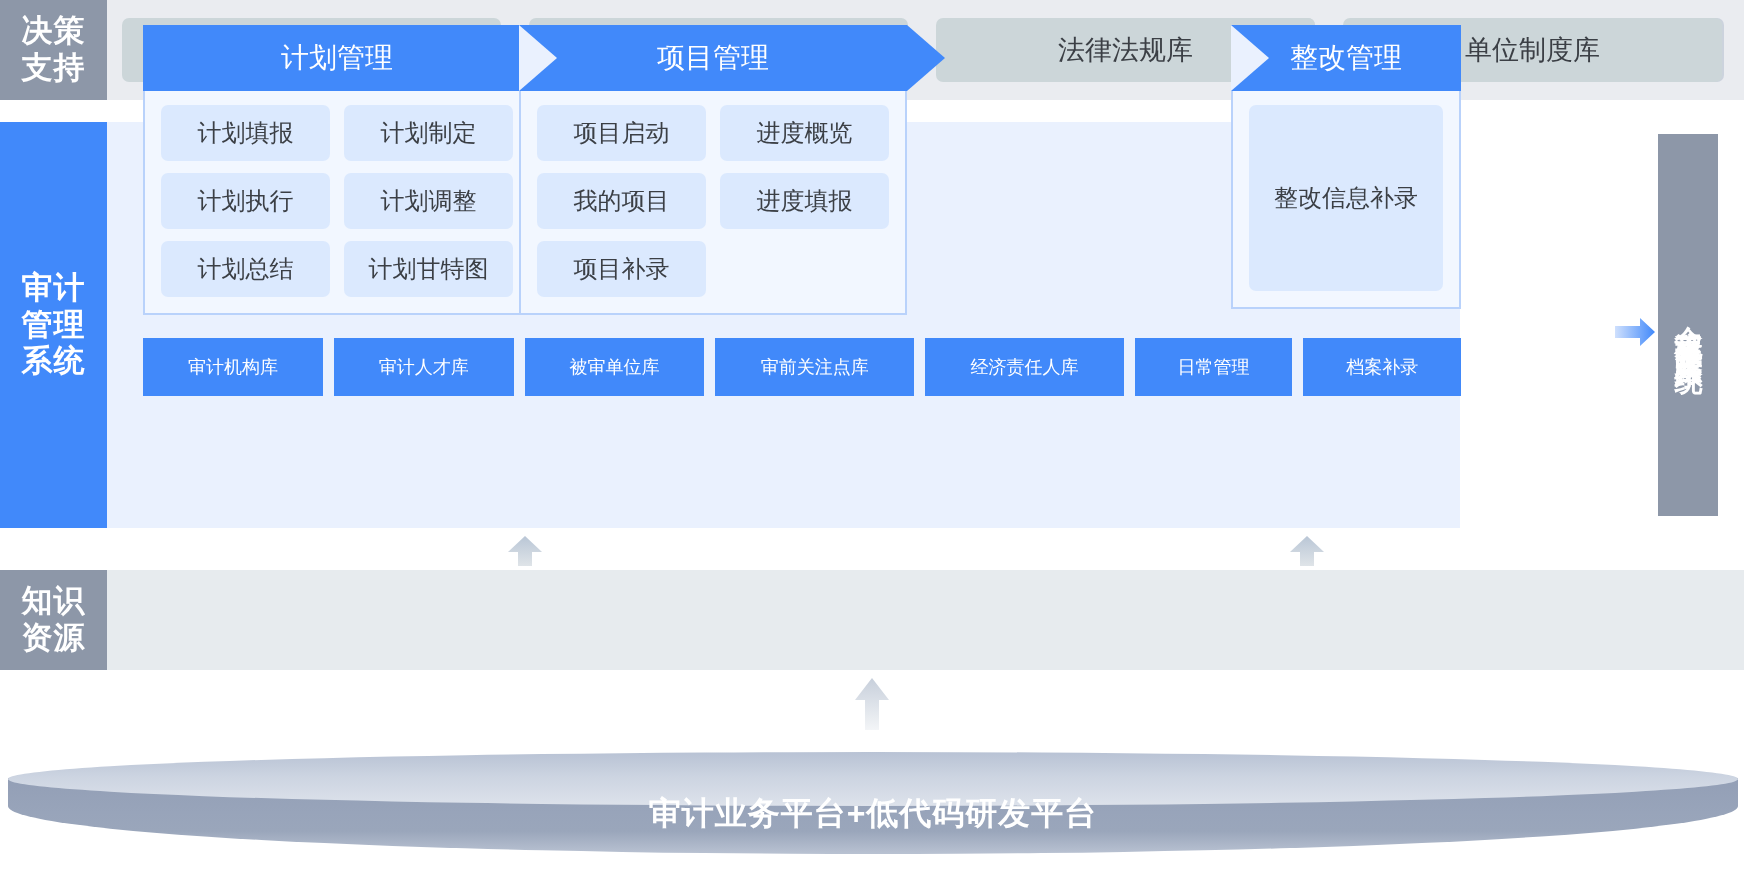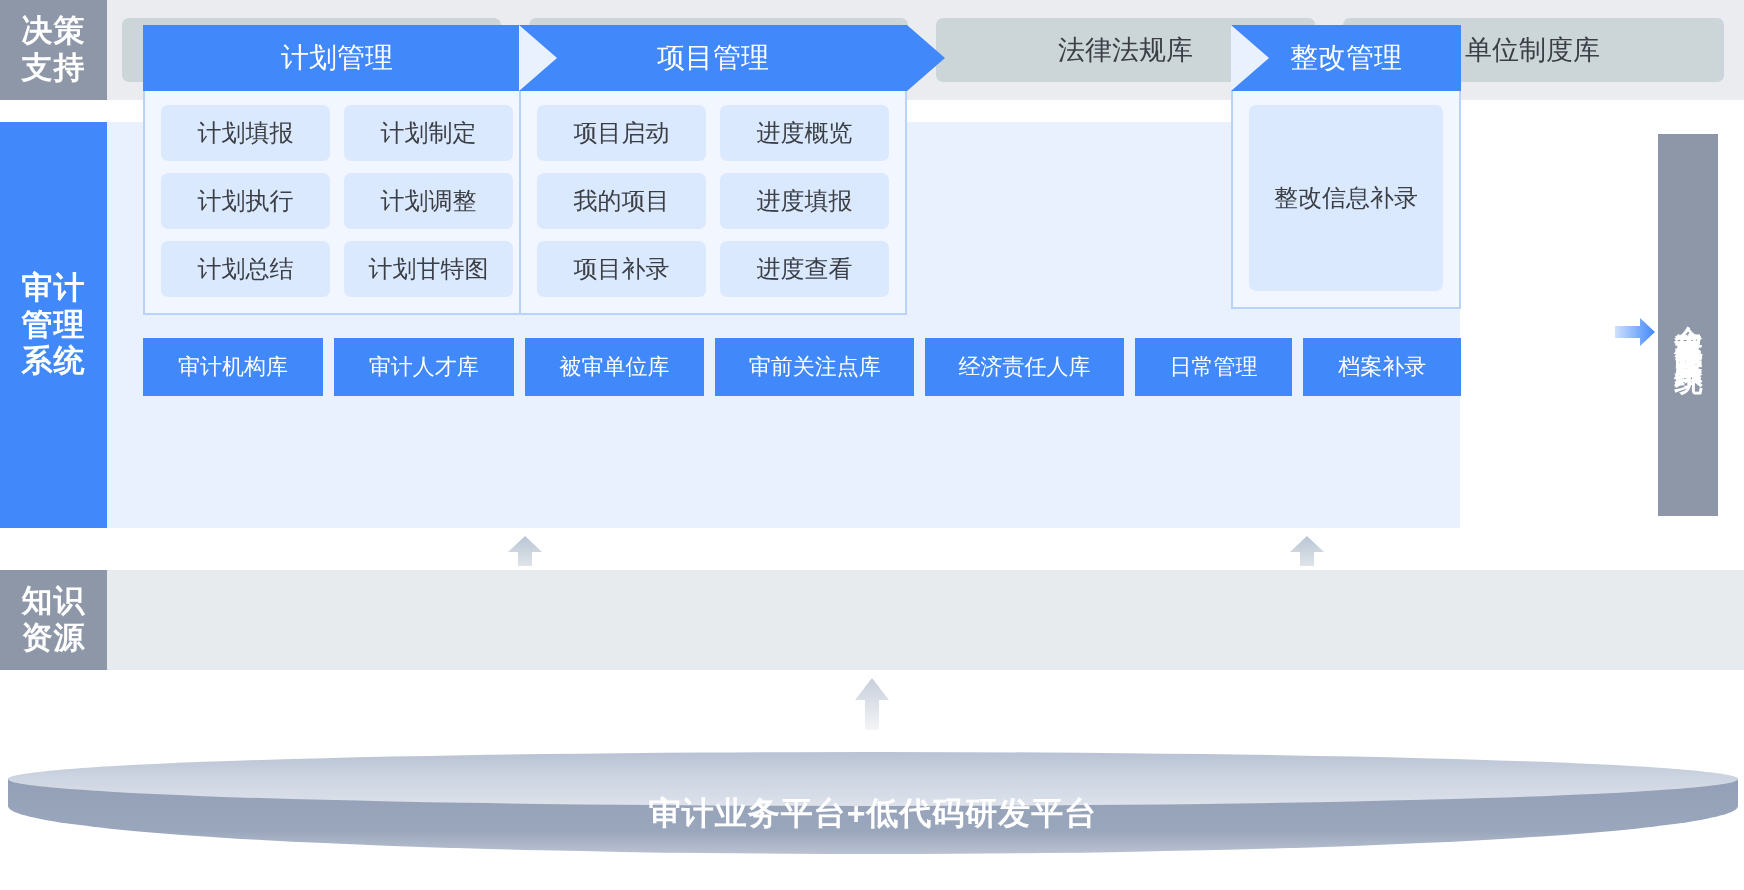--- a/index.html
+++ b/index.html
@@ -112,21 +112,21 @@
 
   
   #library-row {
     position: absolute; left: 18px; top: 338px;
     width: 1318px; height: 58px;
     display: flex; gap: 11px;
   }
   .lib-btn {
     background: #4189fa;
     color: #ffffff;
-    font-size: 22px;
+    font-size: 18px;
     display: flex; align-items: center; justify-content: center;
     white-space: nowrap;
     padding: 0 6px;
   }
 
   
   #right-system {
     position: absolute; left: 1658px; top: 134px;
     width: 60px; height: 382px;
     background: #8d97a8;
@@ -262,21 +262,20 @@
         <span class="chev-notch"></span>
         <span>项目管理</span>
         <span class="chev-point"></span>
       </div>
       <div class="proc-body two-col">
         <div class="sub-chip">项目启动</div>
         <div class="sub-chip">进度概览</div>
         <div class="sub-chip">我的项目</div>
         <div class="sub-chip">进度填报</div>
         <div class="sub-chip">项目补录</div>
-        <div class="sub-chip">进度查看</div>
       </div>
     </div>
 
 
     <div class="proc-col" style="left:1106px; width:230px;">
       <div class="proc-header">
         <span class="chev-notch"></span>
         <span>整改管理</span>
       </div>
       <div class="proc-body one-col">

